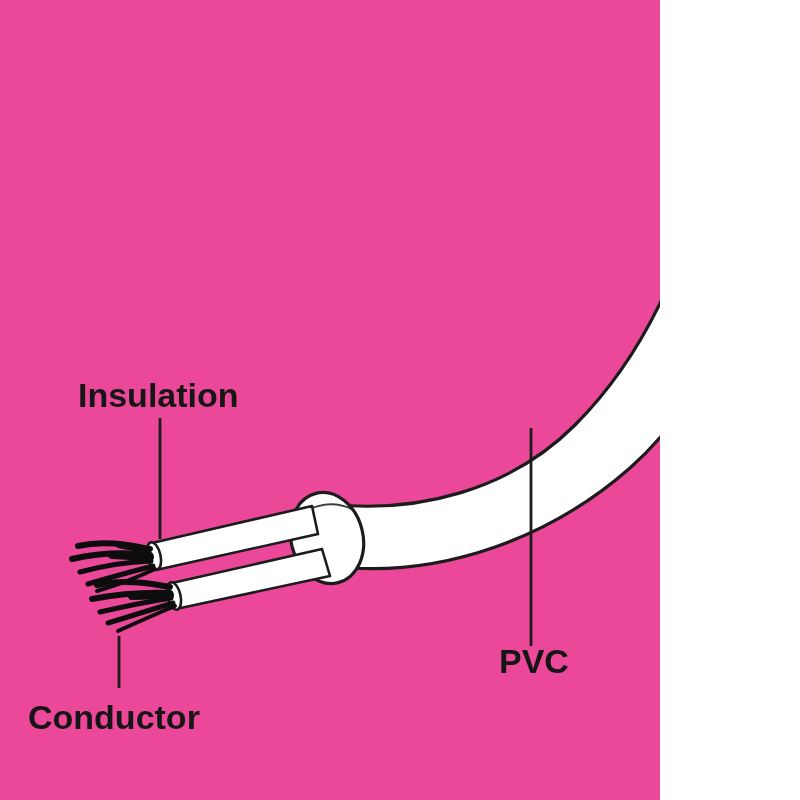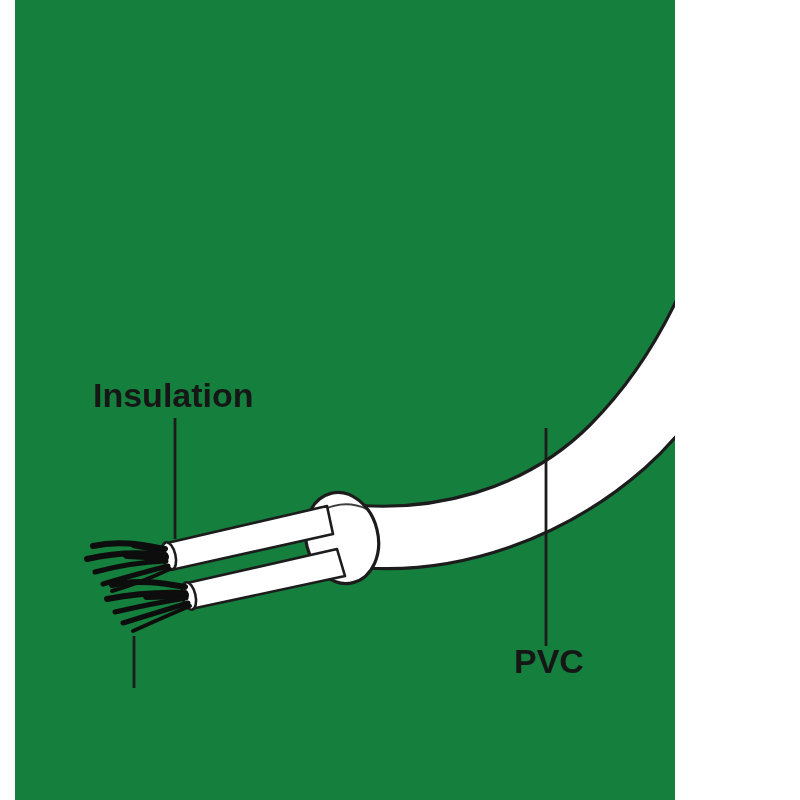--- a/index.html
+++ b/index.html
@@ -5,23 +5,22 @@
   html, body {
     margin: 0;
     padding: 0;
     background: #ffffff;
     font-family: "Liberation Sans", sans-serif;
   }
   #stage {
     position: relative;
     width: 660px;
     height: 800px;
-    background: #15803d;
+    background: #ec4899;
     overflow: hidden;
-    margin-left: 15px;
   }
   #diagram-svg {
     position: absolute;
     left: 0;
     top: 0;
   }
   .diagram-label {
     position: absolute;
     font-weight: 700;
     font-size: 34px;
@@ -87,16 +86,17 @@
       <path d="M 175,606 C 156,614 138,622 118,631" stroke-width="4"></path>
     </g>
 
     <line x1="160" y1="418" x2="160" y2="539" stroke="#1c1c1c" stroke-width="2.8"></line>
     <line x1="119" y1="636" x2="119" y2="688" stroke="#1c1c1c" stroke-width="2.8"></line>
     <line x1="531" y1="428" x2="531" y2="646" stroke="#1c1c1c" stroke-width="2.8"></line>
   </svg>
 
   <div class="diagram-label" id="label-insulation">Insulation</div>
 
+  <div class="diagram-label" id="label-conductor">Conductor</div>
 
   <div class="diagram-label" id="label-pvc">PVC</div>
 
 </div>
 
 </body></html>

